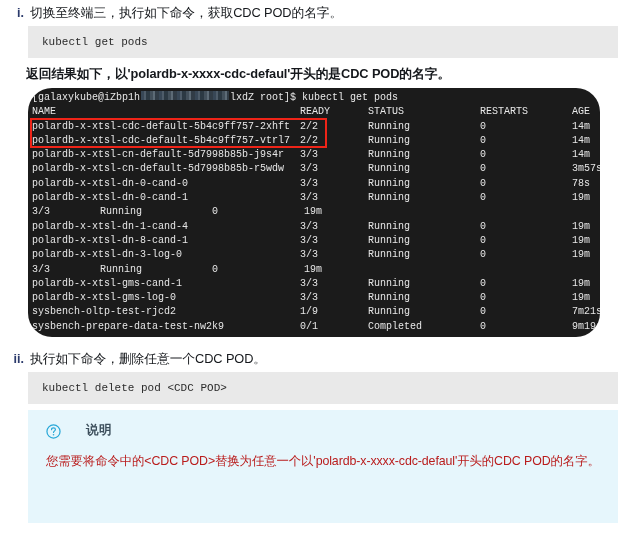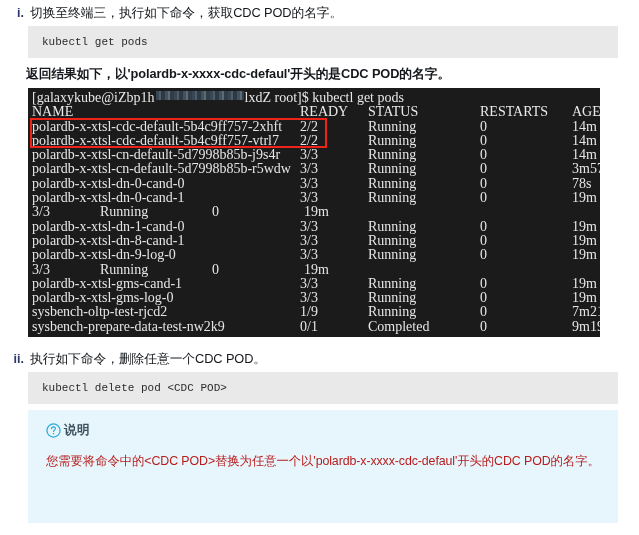--- a/index.html
+++ b/index.html
@@ -54,28 +54,29 @@
     color: #2b2b2b;
     font-family: "Liberation Mono", "DejaVu Sans Mono", monospace;
     font-size: 11px;
     line-height: 1.4;
     box-sizing: border-box;
   }
 
   
   .terminal {
     background: #1b1b1b;
-    font-family: Liberation Serif, serif;
-    font-size: 14px;
+    font-family: Liberation Mono, monospace;
+    font-size: 10px;
     line-height: 14.3px;
     color: #d8d8d8;
     box-sizing: border-box;
     position: relative;
     overflow: hidden;
     padding: 3px 0 4px 4px;
+    border-radius: 24px;
   }
   .term-line {
     white-space: pre;
     display: flex;
   }
   .t-prompt { color: #e8e8e8; }
   .t-redact {
     display: inline-block;
     height: 9px;
     vertical-align: middle;
@@ -111,22 +112,22 @@
     pointer-events: none;
   }
 
   
   .notebox {
     background: #e6f6fc;
     box-sizing: border-box;
   }
   .note-head {
     display: flex;
-    align-items: center;
-    gap: 3px;
+    align-items: flex-end;
+    gap: 25px;
   }
   .note-icon {
     width: 15px;
     height: 15px;
     flex: 0 0 15px;
   }
   .note-title {
     font-size: 12.6px;
     font-weight: bold;
     color: #3d4f5c;
@@ -164,23 +165,23 @@
   </div>
 
   <div id="term-rows">
       <div class="term-line"><span class="t-name col-name">polardb-x-xtsl-cdc-default-5b4c9ff757-2xhft</span><span class="t-ready col-ready">2/2</span><span class="t-status col-status">Running</span><span class="t-restart col-rest">0</span><span class="t-age col-age">14m</span></div>
       <div class="term-line"><span class="t-name col-name">polardb-x-xtsl-cdc-default-5b4c9ff757-vtrl7</span><span class="t-ready col-ready">2/2</span><span class="t-status col-status">Running</span><span class="t-restart col-rest">0</span><span class="t-age col-age">14m</span></div>
       <div class="term-line"><span class="t-name col-name">polardb-x-xtsl-cn-default-5d7998b85b-j9s4r</span><span class="t-ready col-ready">3/3</span><span class="t-status col-status">Running</span><span class="t-restart col-rest">0</span><span class="t-age col-age">14m</span></div>
       <div class="term-line"><span class="t-name col-name">polardb-x-xtsl-cn-default-5d7998b85b-r5wdw</span><span class="t-ready col-ready">3/3</span><span class="t-status col-status">Running</span><span class="t-restart col-rest">0</span><span class="t-age col-age">3m57s</span></div>
       <div class="term-line"><span class="t-name col-name">polardb-x-xtsl-dn-0-cand-0</span><span class="t-ready col-ready">3/3</span><span class="t-status col-status">Running</span><span class="t-restart col-rest">0</span><span class="t-age col-age">78s</span></div>
       <div class="term-line"><span class="t-name col-name">polardb-x-xtsl-dn-0-cand-1</span><span class="t-ready col-ready">3/3</span><span class="t-status col-status">Running</span><span class="t-restart col-rest">0</span><span class="t-age col-age">19m</span></div>
       <div class="term-line"><span class="t-ready col-ready">3/3</span><span class="t-status col-status">Running</span><span class="t-restart col-rest">0</span><span class="t-age col-age">19m</span></div>
-      <div class="term-line"><span class="t-name col-name">polardb-x-xtsl-dn-1-cand-0</span><span class="t-ready col-ready">3/3</span><span class="t-status col-status">Running</span><span class="t-restart col-rest">0</span><span class="t-age col-age">19m</span></div>
+      <div class="term-line"><span class="t-name col-name">polardb-x-xtsl-dn-1-cand-4</span><span class="t-ready col-ready">3/3</span><span class="t-status col-status">Running</span><span class="t-restart col-rest">0</span><span class="t-age col-age">19m</span></div>
       <div class="term-line"><span class="t-name col-name">polardb-x-xtsl-dn-8-cand-1</span><span class="t-ready col-ready">3/3</span><span class="t-status col-status">Running</span><span class="t-restart col-rest">0</span><span class="t-age col-age">19m</span></div>
-      <div class="term-line"><span class="t-name col-name">polardb-x-xtsl-dn-9-log-0</span><span class="t-ready col-ready">3/3</span><span class="t-status col-status">Running</span><span class="t-restart col-rest">0</span><span class="t-age col-age">19m</span></div>
+      <div class="term-line"><span class="t-name col-name">polardb-x-xtsl-dn-3-log-0</span><span class="t-ready col-ready">3/3</span><span class="t-status col-status">Running</span><span class="t-restart col-rest">0</span><span class="t-age col-age">19m</span></div>
       <div class="term-line"><span class="t-ready col-ready">3/3</span><span class="t-status col-status">Running</span><span class="t-restart col-rest">0</span><span class="t-age col-age">19m</span></div>
       <div class="term-line"><span class="t-name col-name">polardb-x-xtsl-gms-cand-1</span><span class="t-ready col-ready">3/3</span><span class="t-status col-status">Running</span><span class="t-restart col-rest">0</span><span class="t-age col-age">19m</span></div>
       <div class="term-line"><span class="t-name col-name">polardb-x-xtsl-gms-log-0</span><span class="t-ready col-ready">3/3</span><span class="t-status col-status">Running</span><span class="t-restart col-rest">0</span><span class="t-age col-age">19m</span></div>
       <div class="term-line"><span class="t-name col-name">sysbench-oltp-test-rjcd2</span><span class="t-ready col-ready">1/9</span><span class="t-status col-status">Running</span><span class="t-restart col-rest">0</span><span class="t-age col-age">7m21s</span></div>
       <div class="term-line"><span class="t-name col-name">sysbench-prepare-data-test-nw2k9</span><span class="t-ready col-ready">0/1</span><span class="t-status col-status">Completed</span><span class="t-restart col-rest">0</span><span class="t-age col-age">9m19s</span></div>
     </div>
 
   <div class="highlight-box" style="left:2px; top:30px; width:297px; height:30px;"></div>
 </div>
 

